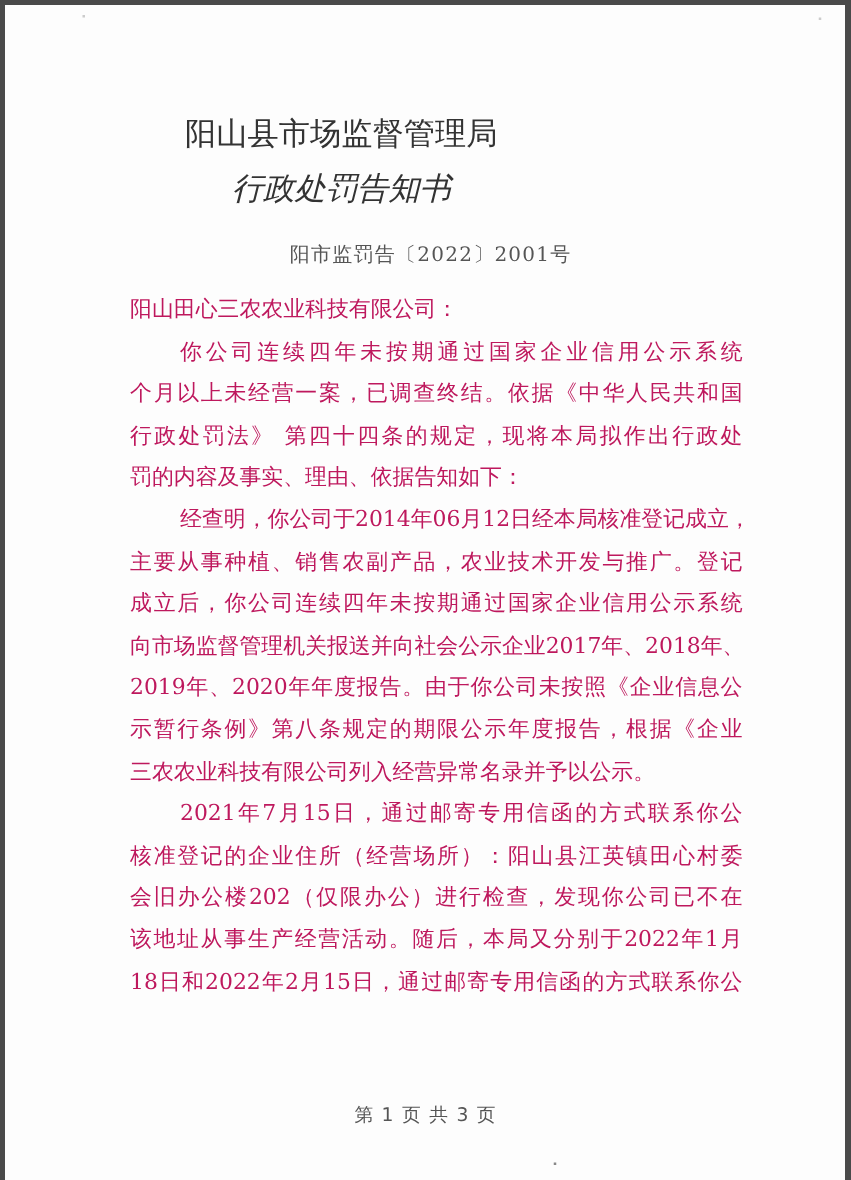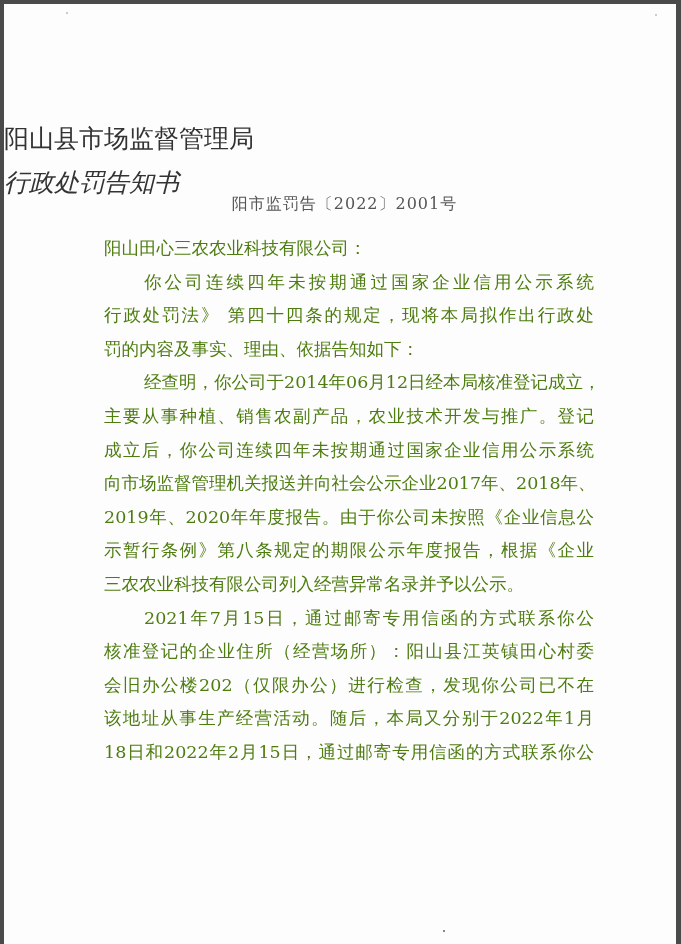--- a/index.html
+++ b/index.html
@@ -17,26 +17,26 @@
       width: 672px;
       height: 940px;
       background: #fdfdfd;
       color: #2b2b2b;
       font-family: "DejaVu Serif", "Liberation Serif", serif;
     }
     .title {
       position: absolute;
       left: 0;
       width: 538px;
+      text-align: center;
       font-family: "DejaVu Sans", "Liberation Sans", sans-serif;
       font-size: 25px;
       color: #333;
       letter-spacing: 0px;
       white-space: nowrap;
-      margin-top: 32px;
     }
     .title.line1 { top: 86px; }
     .title.line2 { top: 130px; font-style: italic; }
     .docno {
       position: absolute;
       left: 0;
       width: 681px;
       text-align: center;
       top: 190px;
       font-size: 16px;
@@ -44,21 +44,21 @@
       letter-spacing: 1px;
       white-space: nowrap;
     }
     .body-text {
       position: absolute;
       left: 100px;
       top: 228px;
       width: 490px;
       font-size: 17.5px;
       line-height: 33.6px;
-      color: #4d7c0f;
+      color: #be185d;
     }
     .line {
       display: block;
       white-space: nowrap;
       height: 33.6px;
       text-align: justify;
       text-align-last: justify;
     }
     .line.indent { padding-left: 40px; }
     .line.last { text-align-last: left; }
@@ -83,33 +83,35 @@
 <body>
 
 <div class="page">
   <div class="title line1">阳山县市场监督管理局</div>
   <div class="title line2">行政处罚告知书</div>
   <div class="docno">阳市监罚告〔2022〕2001号</div>
 
   <div class="body-text">
     <span class="line last">阳山田心三农农业科技有限公司：</span>
     <span class="line indent">你公司连续四年未按期通过国家企业信用公示系统</span>
+    <span class="line">个月以上未经营一案，已调查终结。依据《中华人民共和国</span>
     <span class="line">行政处罚法》 第四十四条的规定，现将本局拟作出行政处</span>
     <span class="line last">罚的内容及事实、理由、依据告知如下：</span>
     <span class="line indent">经查明，你公司于2014年06月12日经本局核准登记成立，</span>
     <span class="line">主要从事种植、销售农副产品，农业技术开发与推广。登记</span>
     <span class="line">成立后，你公司连续四年未按期通过国家企业信用公示系统</span>
     <span class="line">向市场监督管理机关报送并向社会公示企业2017年、2018年、</span>
     <span class="line">2019年、2020年年度报告。由于你公司未按照《企业信息公</span>
     <span class="line">示暂行条例》第八条规定的期限公示年度报告，根据《企业</span>
     <span class="line last">三农农业科技有限公司列入经营异常名录并予以公示。</span>
     <span class="line indent">2021年7月15日，通过邮寄专用信函的方式联系你公</span>
     <span class="line">核准登记的企业住所（经营场所）：阳山县江英镇田心村委</span>
     <span class="line">会旧办公楼202（仅限办公）进行检查，发现你公司已不在</span>
     <span class="line">该地址从事生产经营活动。随后，本局又分别于2022年1月</span>
     <span class="line">18日和2022年2月15日，通过邮寄专用信函的方式联系你公</span>
   </div>
 
+  <div class="footer">第 1 页 共 3 页</div>
 
   <div class="speck" style="left:62px;top:8px;width:2px;height:2px;"></div>
   <div class="speck" style="left:651px;top:10px;width:2px;height:2px;"></div>
   <div class="speck" style="left:439px;top:926px;width:2px;height:2px;background:#888;"></div>
 </div>
 
 </body></html>

